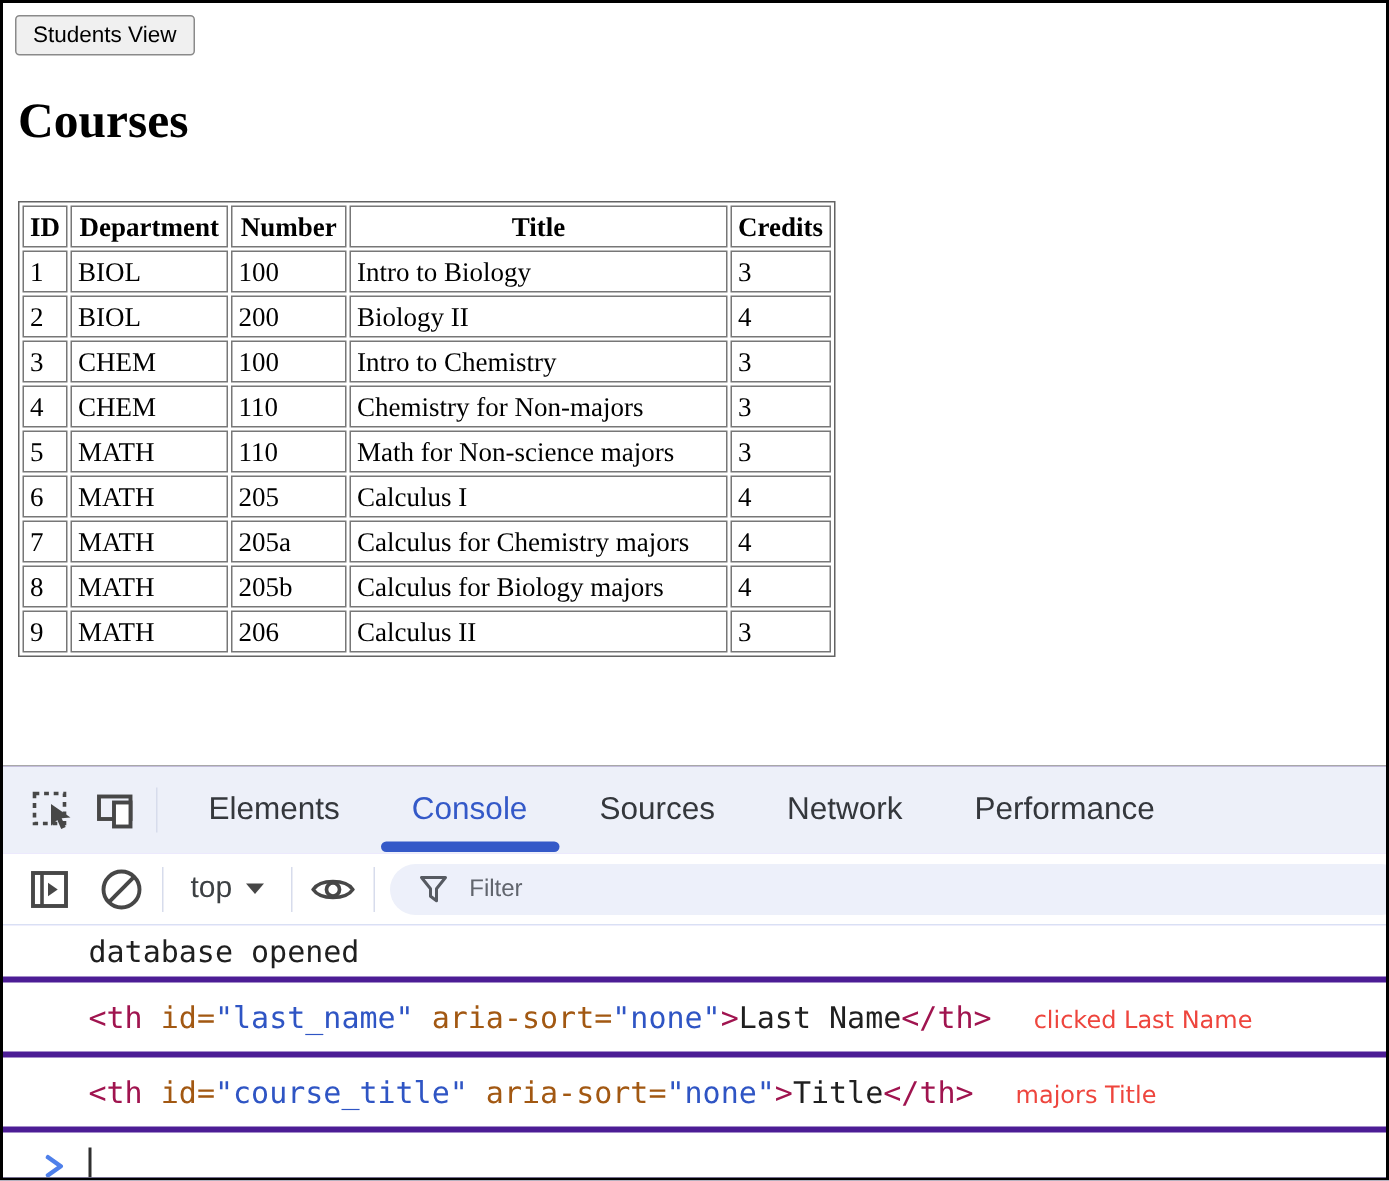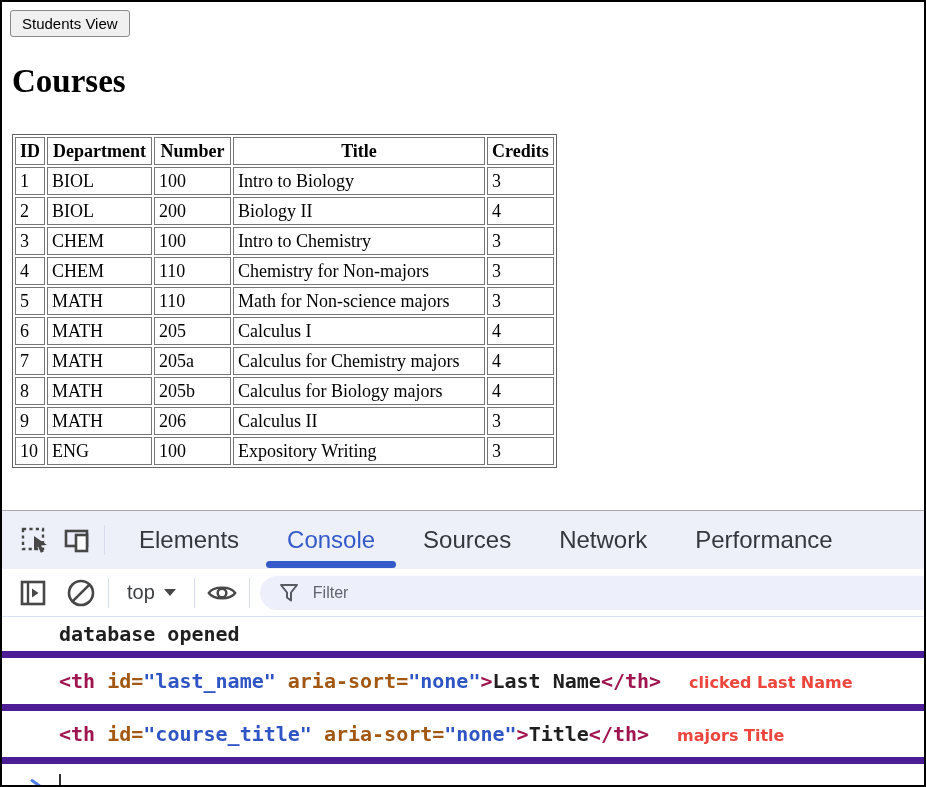--- a/index.html
+++ b/index.html
@@ -56,21 +56,21 @@
     display: flex; align-items: center;
     padding-left: 16px;
     white-space: nowrap; overflow: hidden;
     flex: none;
   }
   .icon-btn { display: flex; align-items: center; justify-content: center; width: 34px; height: 34px; cursor: pointer; flex: none; }
   .vsep { width: 1px; height: 30px; background: #d7dcec; margin: 0 10px; flex: none; }
   .tabs { display: flex; height: 100%; align-items: center; }
   .tab {
     position: relative;
-    font-size: 24px; color: #34373c;
+    font-size: 21px; color: #34373c;
     padding: 0 24px;
     height: 100%; display: flex; align-items: center;
     cursor: pointer; flex: none;
   }
   .tab.active { color: var(--accent); }
   .tab.active::after {
     content: ""; position: absolute; left: 3px; right: 3px; bottom: 1px;
     height: 7px; border-radius: 5px; background: var(--accent);
   }
 
@@ -87,21 +87,21 @@
     flex: 1; margin-right: -14px;
     height: 34px; border-radius: 17px;
     background: #edf0fa;
     display: flex; align-items: center;
     padding-left: 18px; gap: 13px;
     cursor: text;
   }
   .filter-pill .ph { color: #61656d; font-size: 16px; }
 
   .console { flex: 1; background: #fff; font-family: "DejaVu Sans Mono", monospace; font-size: 20px; color: #242424; overflow: hidden; }
-  .console-row { border-bottom: 7px solid #4c1d95; padding: 5px 8px 5px 57px; white-space: nowrap; font-weight: bold; }
+  .console-row { border-bottom: 4px solid #4c1d95; padding: 5px 8px 5px 57px; white-space: nowrap; }
   .console-row.html { padding-top: 11px; padding-bottom: 11px; }
   .tok-tag   { color: var(--tok-tag); }
   .tok-attr  { color: var(--tok-attr); }
   .tok-value { color: var(--tok-value); }
   .tok-text  { color: var(--tok-text); }
   .tok-plain { color: var(--tok-text); }
   .annotation { font-family: "DejaVu Sans", sans-serif; font-size: 16px; color: var(--annotation); margin-left: 28px; }
   .prompt-row { display: flex; align-items: center; padding: 10px 8px 0 26px; gap: 14px; cursor: text; }
   .cursor-bar { width: 2px; height: 25px; background: #303030; }
 </style>
@@ -189,27 +189,20 @@
             <td>Calculus for Biology majors</td>
             <td>4</td>
           </tr>
           <tr>
             <td>9</td>
             <td>MATH</td>
             <td>206</td>
             <td>Calculus II</td>
             <td>3</td>
           </tr>
-          <tr>
-            <td>10</td>
-            <td>ENG</td>
-            <td>100</td>
-            <td>Expository Writing</td>
-            <td>3</td>
-          </tr>
         </tbody>
     </table>
   </div>
 
   <div class="devtools">
 
     <div class="tabbar">
       <div class="icon-btn">
         <svg width="30" height="30" viewBox="0 0 30 30">
           <rect x="3" y="4" width="20" height="20" fill="none" stroke="#474747" stroke-width="2.4" stroke-dasharray="3.2 3.2"></rect>

